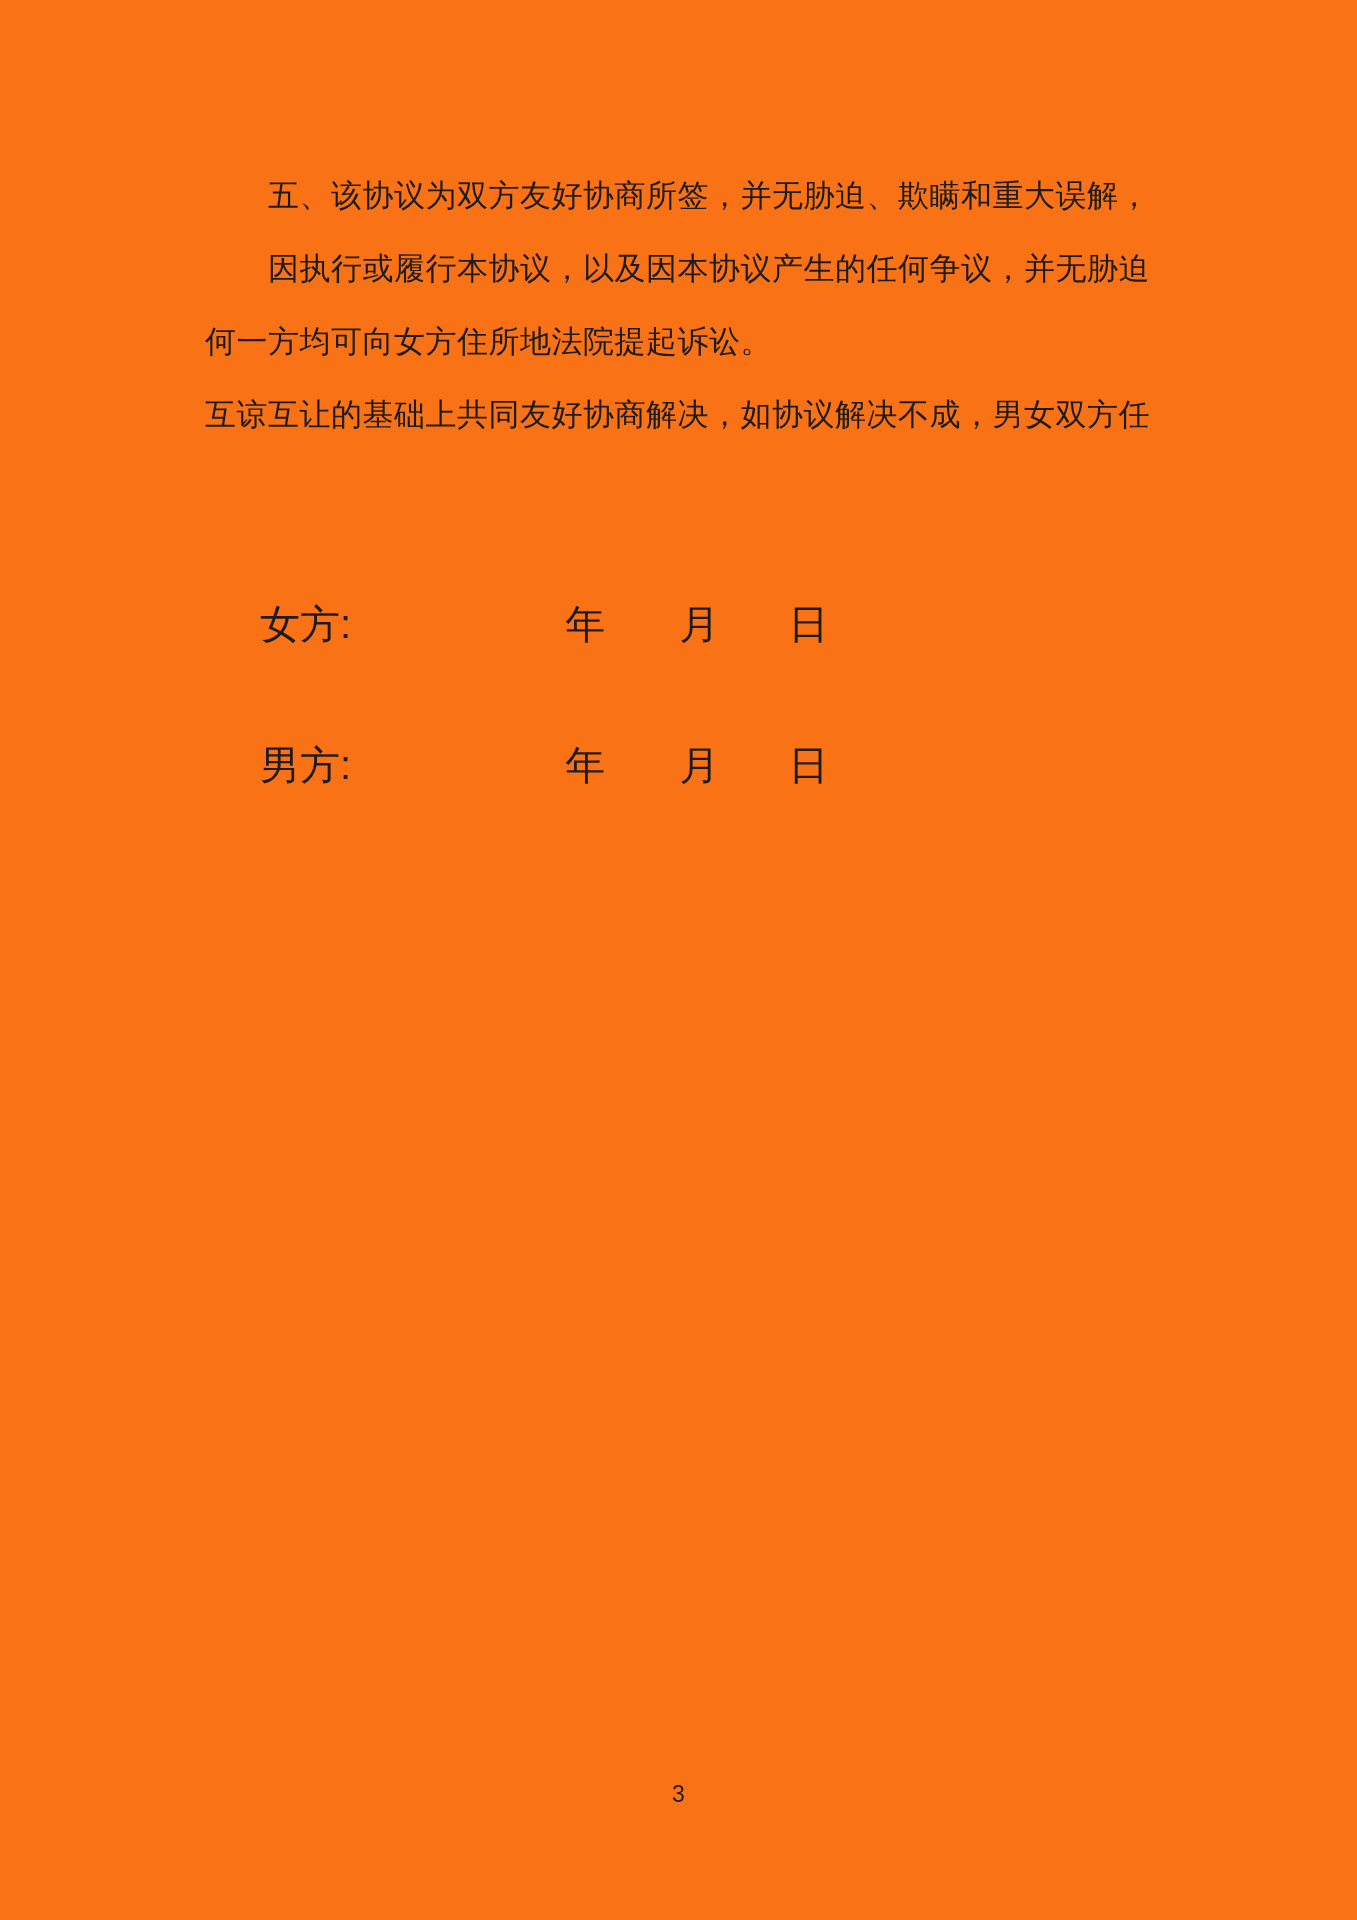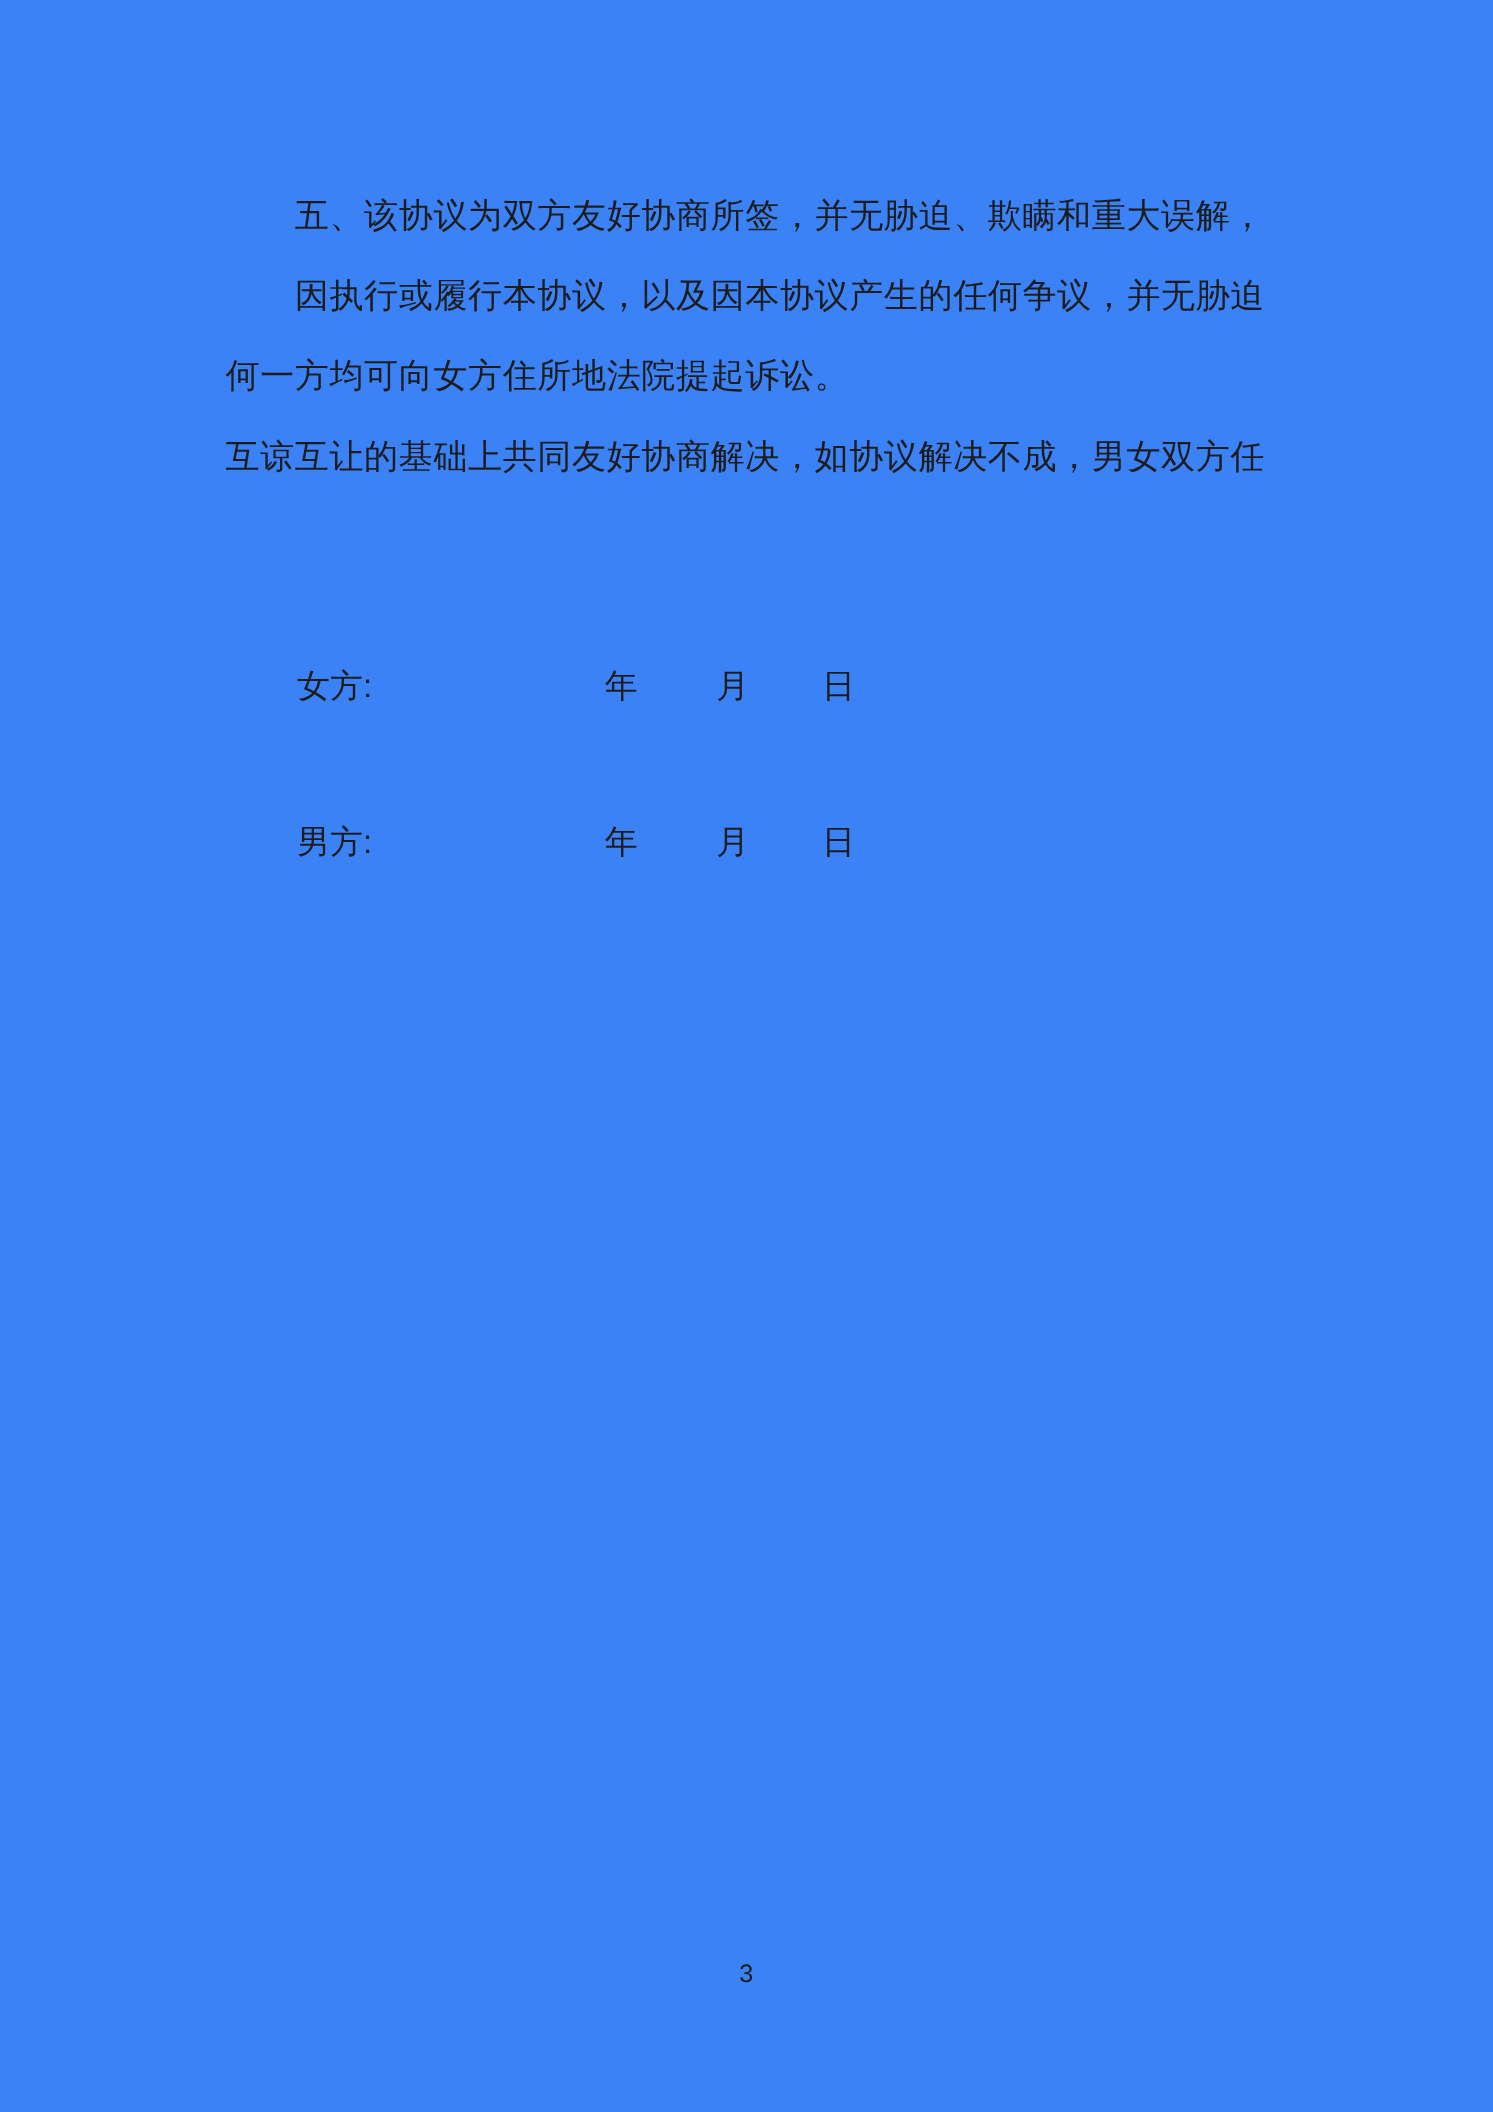--- a/index.html
+++ b/index.html
@@ -4,21 +4,21 @@
 <style>
   html, body {
     margin: 0;
     padding: 0;
     background: #ffffff;
   }
   .page {
     position: relative;
     width: 1357px;
     height: 1920px;
-    background: #3b82f6;
+    background: #f97316;
     font-family: "Liberation Sans", sans-serif;
     color: #1c1c1c;
     overflow: hidden;
   }
   .body-text {
     position: absolute;
     left: 205px;
     top: 159px;
     width: 965px;
     font-size: 31px;
@@ -26,22 +26,22 @@
     letter-spacing: 0.5px;
   }
   .line {
     white-space: nowrap;
   }
   .indent {
     text-indent: 63px;
   }
   .sig-row {
     position: absolute;
-    left: 270px;
-    font-size: 30px;
+    left: 260px;
+    font-size: 40px;
     line-height: 73px;
     white-space: nowrap;
   }
   .sig-row-woman { top: 588px; }
   .sig-row-man   { top: 729px; }
   .sig-label { display: inline-block; }
   .sig-year  { display: inline-block; margin-left: 203px; }
   .sig-month { display: inline-block; margin-left: 63px; }
   .sig-day   { display: inline-block; margin-left: 58px; }
   .page-number {

